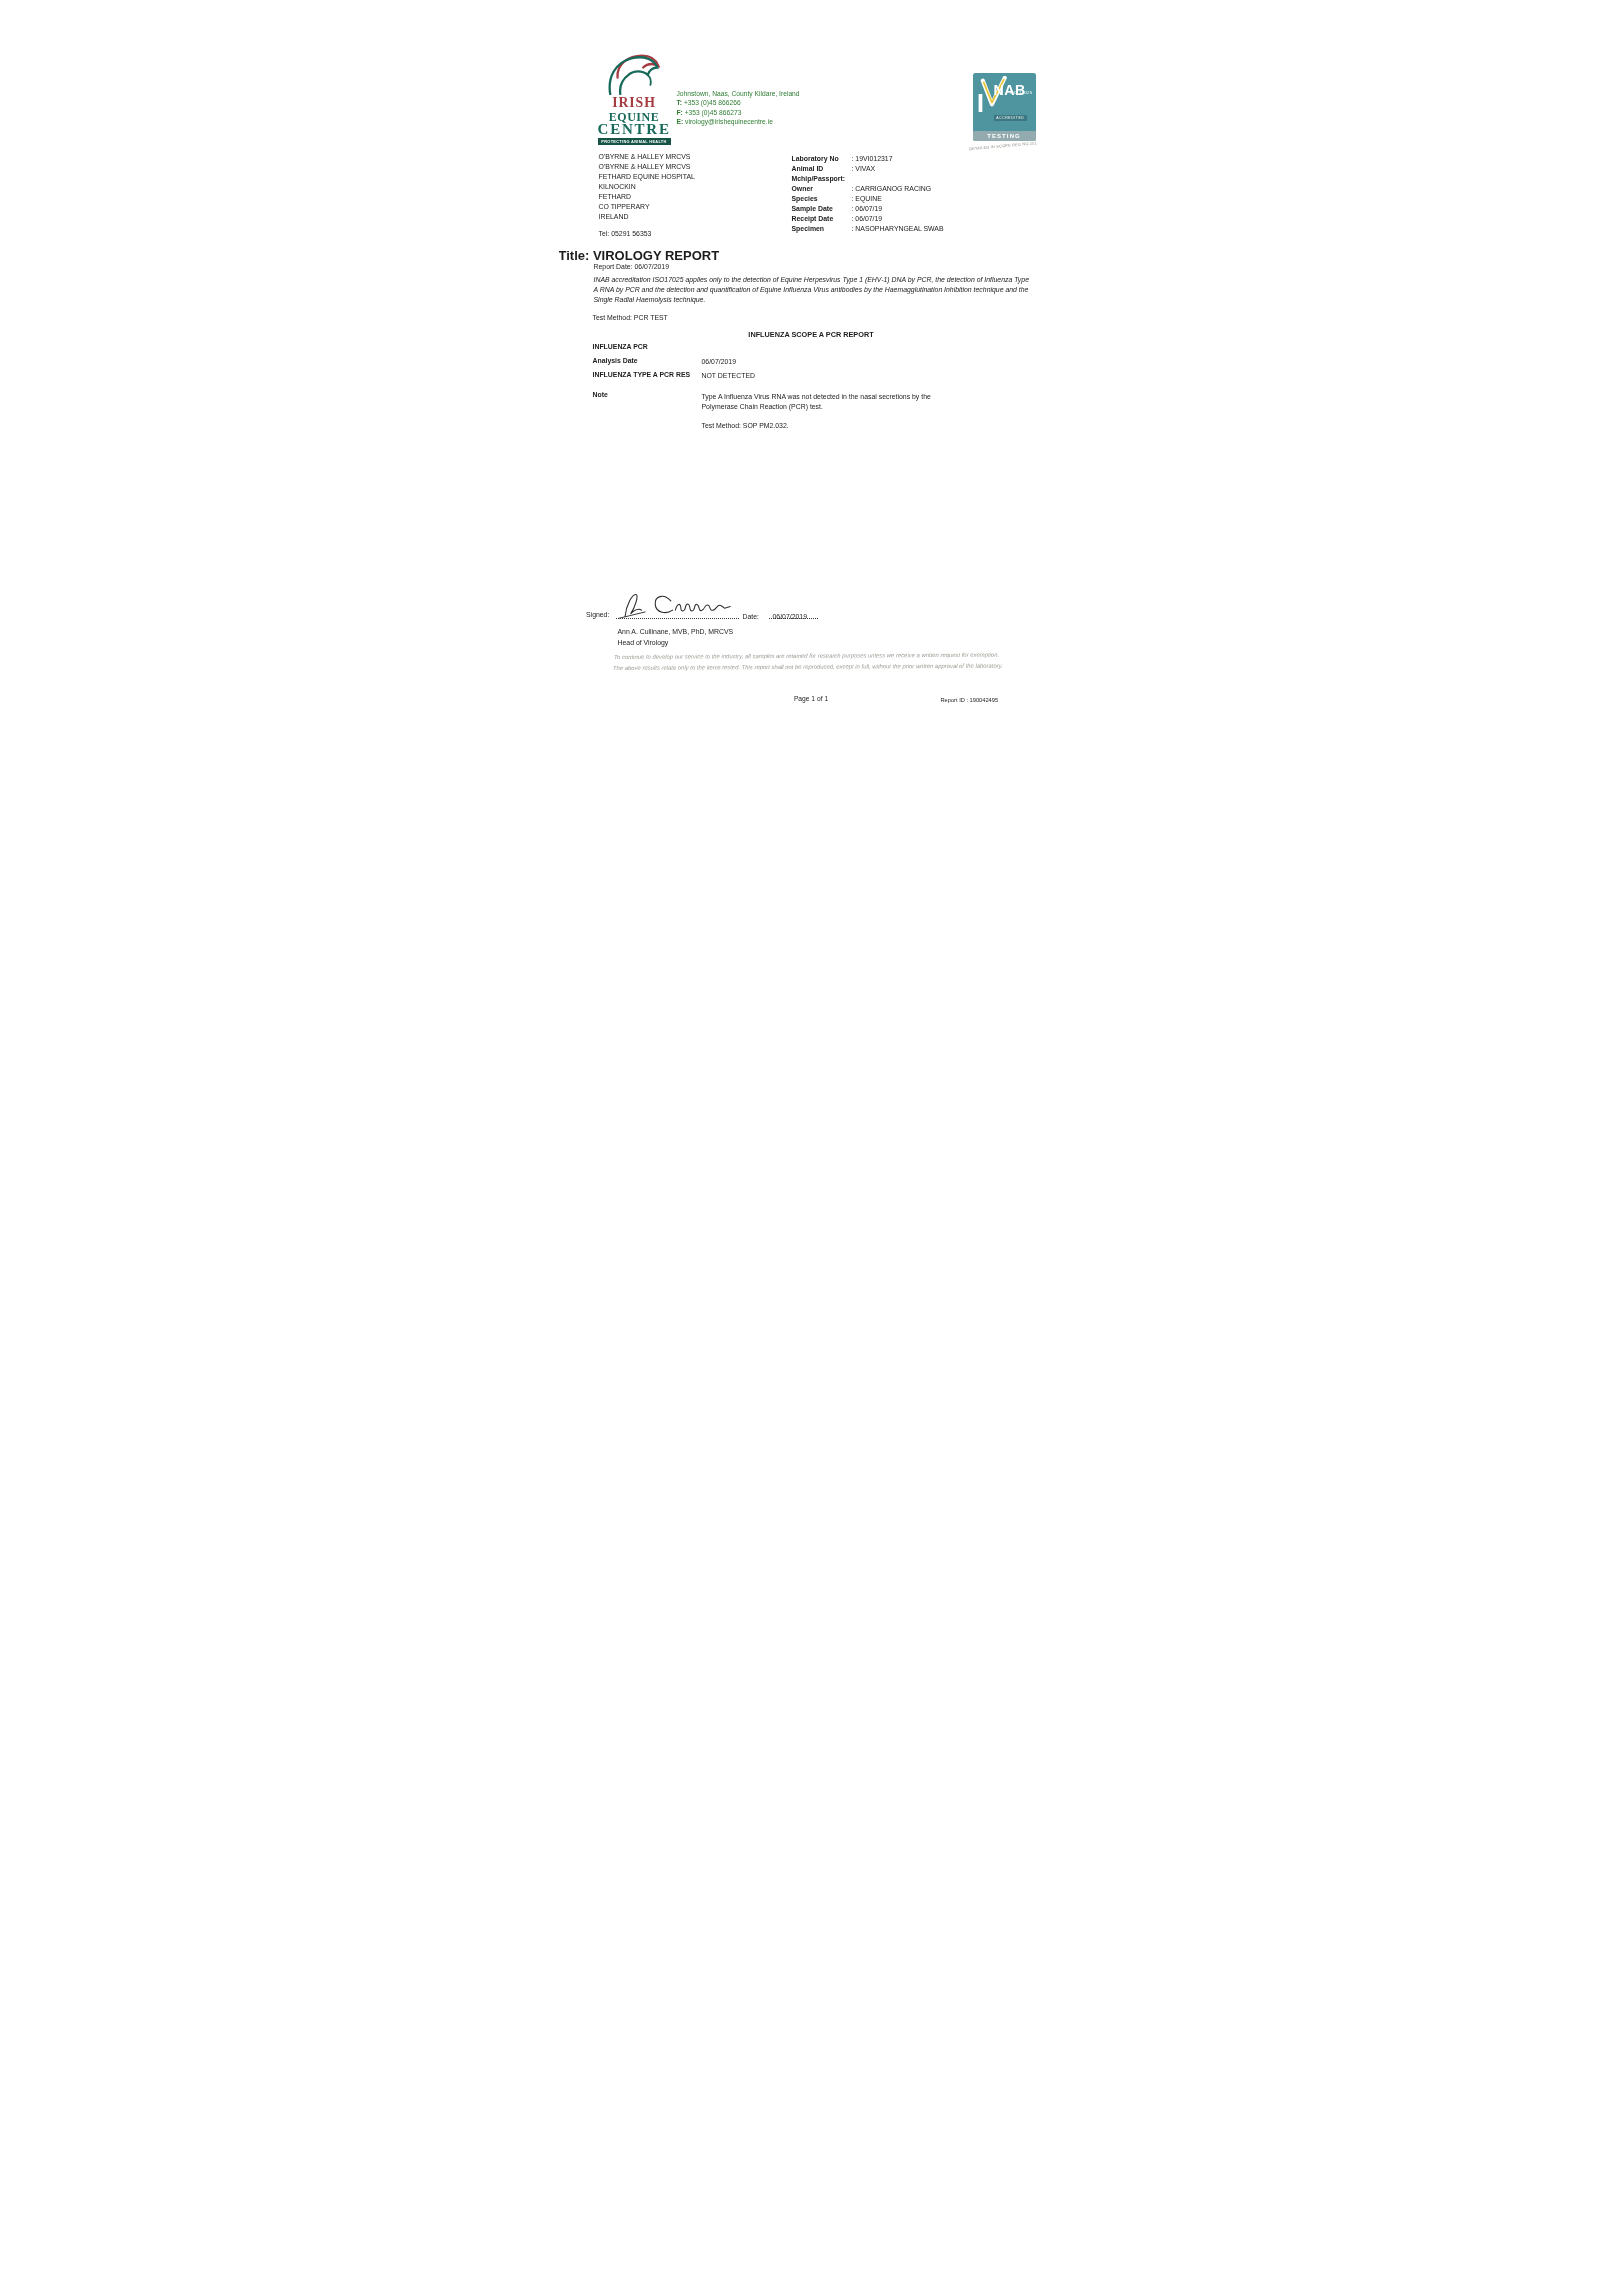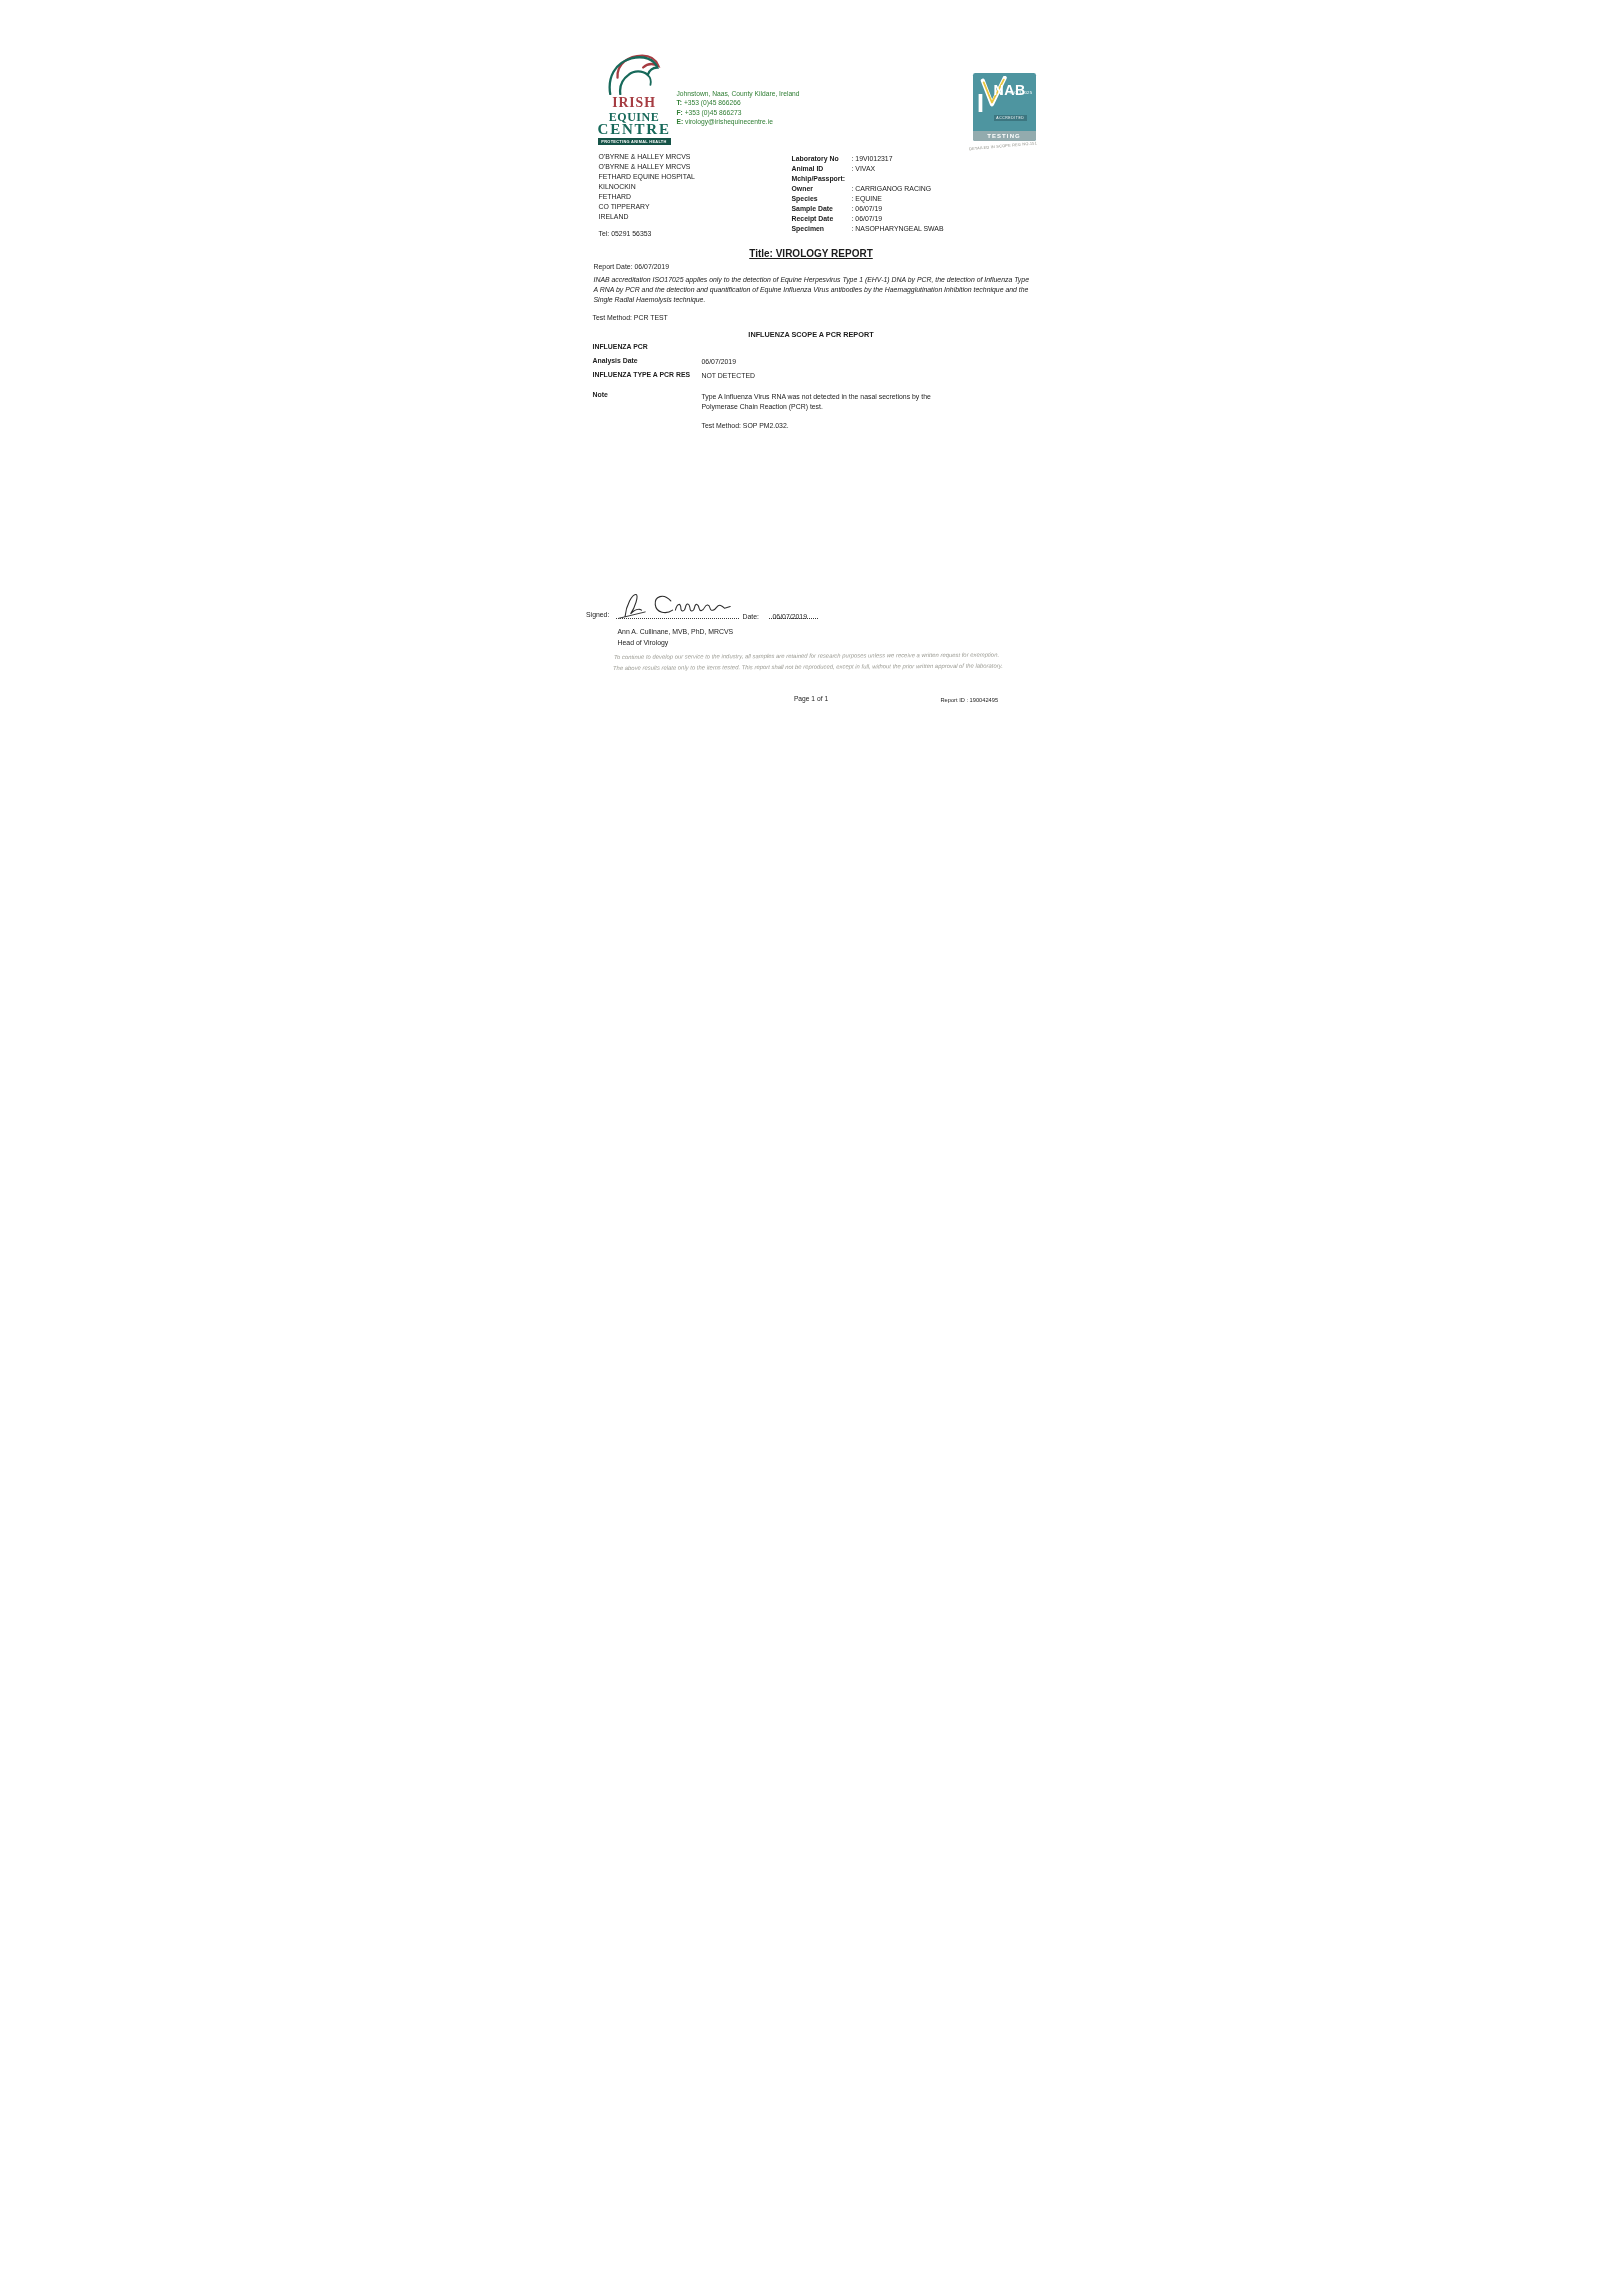--- a/index.html
+++ b/index.html
@@ -35,21 +35,21 @@
                 letter-spacing:0.2px; transform:rotate(-5deg); }
 
   
   .addressee { position:absolute; left:40px; top:136px; font-size:6.9px; line-height:10px; color:#222; }
   .addressee .tel { margin-top:7.3px; }
   .details { position:absolute; left:233px; top:138px; font-size:6.9px; line-height:10px; color:#1a1a1a; }
   .details .row { display:flex; }
   .details .label { width:60px; font-weight:bold; flex:0 0 60px; }
 
   
-  .doc-title { position:absolute; left:0; right:0; top:232px; text-align:center; font-weight:bold; font-size:10px;text-decoration:underline; }
+  .doc-title { position:absolute; left:0; right:0; top:232px; font-weight:bold; font-size:13px; }
   .report-date { position:absolute; left:35px; top:247px; font-size:6.9px; }
   .accred-note { position:absolute; left:35px; top:259px; width:439px; font-size:6.9px; font-style:italic; line-height:10px; color:#222; }
   .test-method { position:absolute; left:34px; top:298px; font-size:6.9px; }
   .section-title { position:absolute; left:0; right:0; top:314px; text-align:center; font-weight:bold; font-size:7.3px; }
   .influenza-pcr { position:absolute; left:34px; top:327px; font-weight:bold; font-size:6.9px; }
   .analysis-label { position:absolute; left:34px; top:341px; font-weight:bold; font-size:6.9px; }
   .analysis-value { position:absolute; left:143px; top:342px; font-size:6.9px; }
   .result-label { position:absolute; left:34px; top:355px; font-weight:bold; font-size:6.9px;
                   width:104px; white-space:nowrap; overflow:hidden; }
   .result-value { position:absolute; left:143px; top:356px; font-size:6.9px; }

